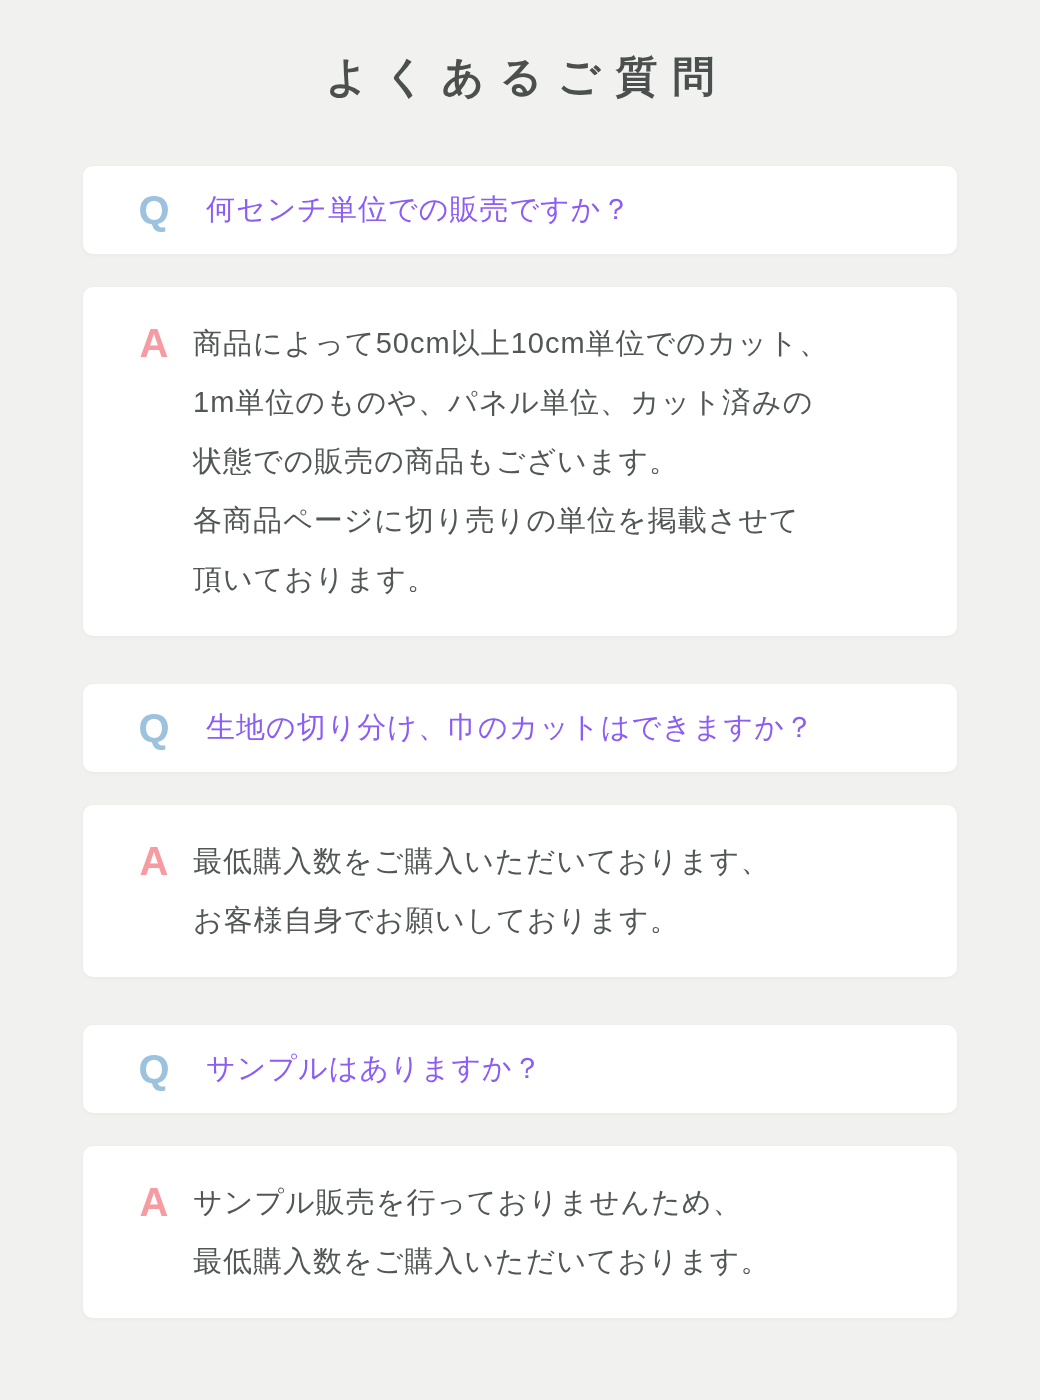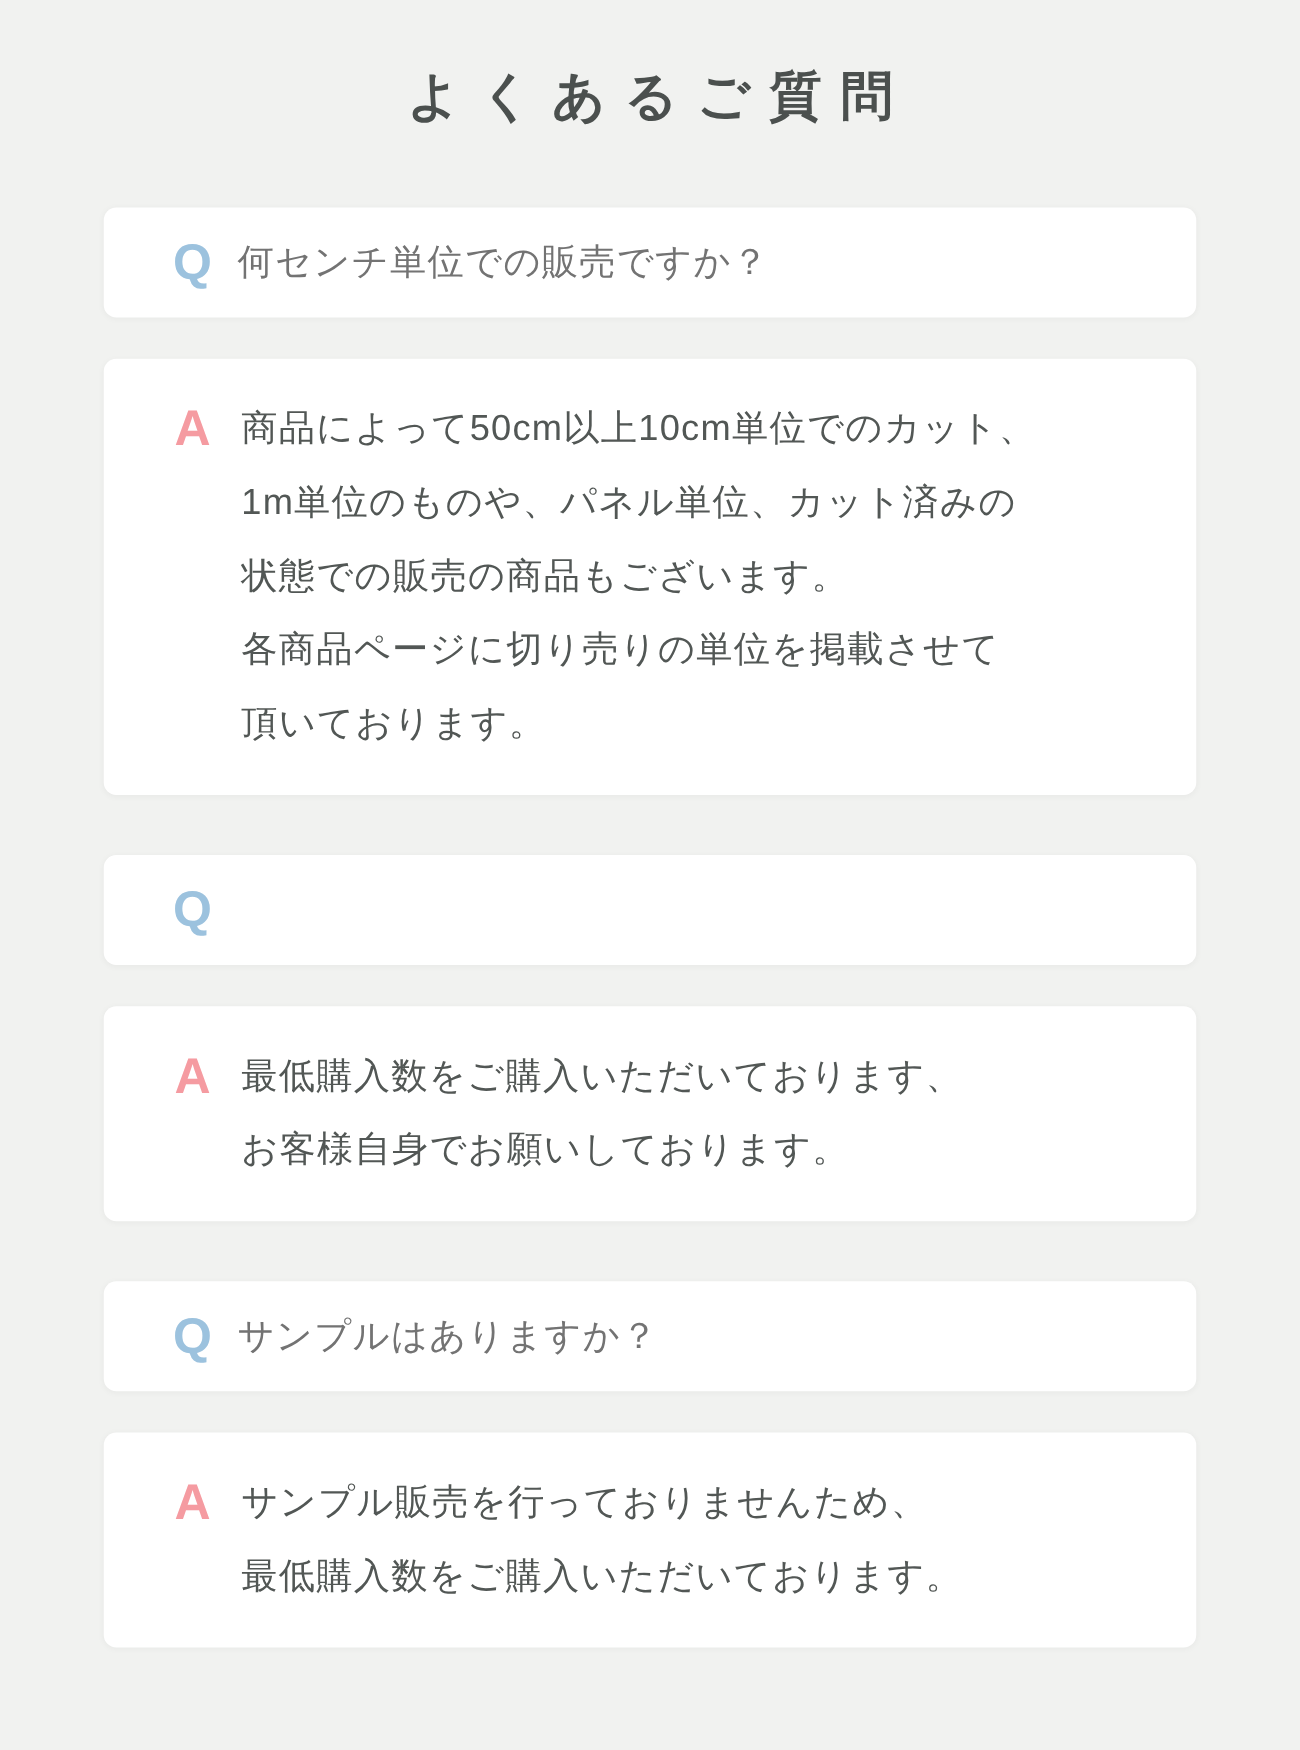--- a/index.html
+++ b/index.html
@@ -52,23 +52,23 @@
     margin-left: 50px;
     font-size: 40px;
     font-weight: 700;
     text-align: center;
     line-height: 59px;
   }
   .q-card .badge { line-height: 1; }
   .badge.q { color: #9cc2de; }
   .badge.a { color: #f59ba1; }
   .q-text {
-    margin-left: 15px;
+    margin-left: 31px;
     font-size: 29px;
-    color: #737373;
+    color: #8b5cf6;
     letter-spacing: 1px;
   }
   .a-text {
     margin-left: 18px;
     font-size: 29px;
     color: #525755;
     line-height: 59px;
     letter-spacing: 1px;
     white-space: pre-line;
   }
@@ -88,20 +88,21 @@
     <div class="badge a">A</div>
     <div class="a-text">商品によって50cm以上10cm単位でのカット、
 1m単位のものや、パネル単位、カット済みの
 状態での販売の商品もございます。
 各商品ページに切り売りの単位を掲載させて
 頂いております。</div>
   </div>
 
   <div class="card q-card">
     <div class="badge q">Q</div>
+    <div class="q-text">生地の切り分け、巾のカットはできますか？</div>
   </div>
   <div class="card a-card">
     <div class="badge a">A</div>
     <div class="a-text">最低購入数をご購入いただいております、
 お客様自身でお願いしております。</div>
   </div>
 
   <div class="card q-card">
     <div class="badge q">Q</div>
     <div class="q-text">サンプルはありますか？</div>

